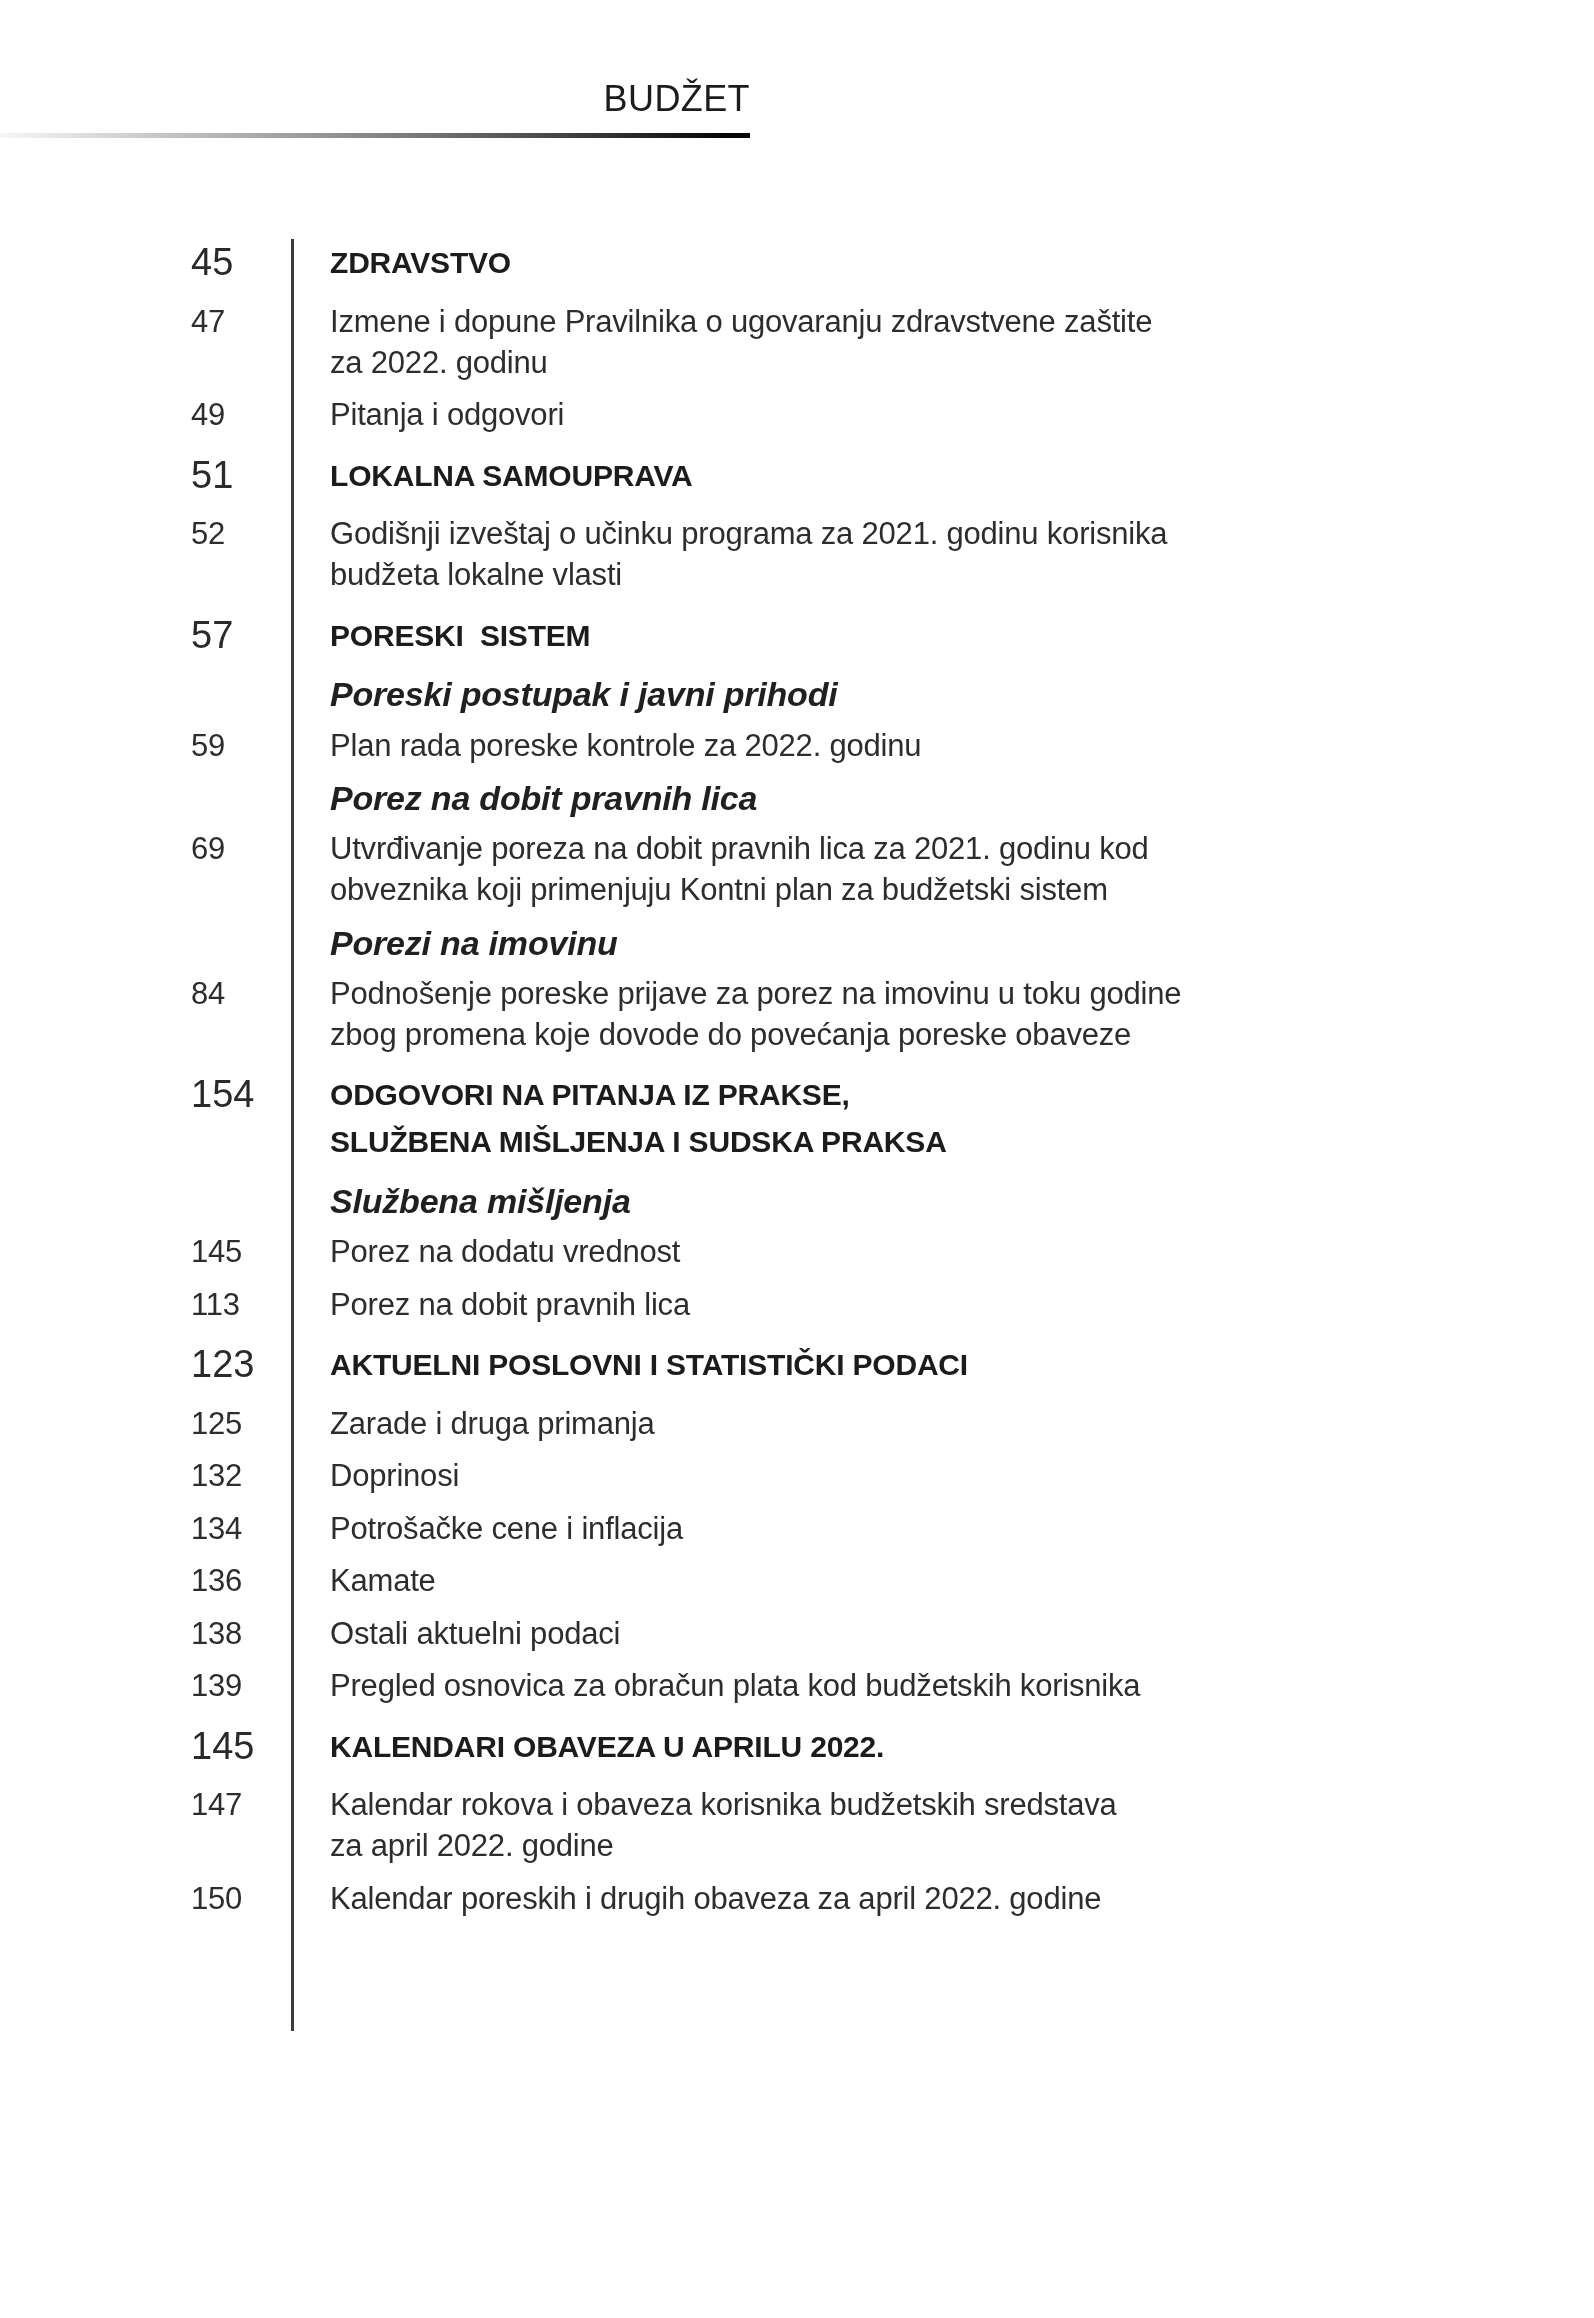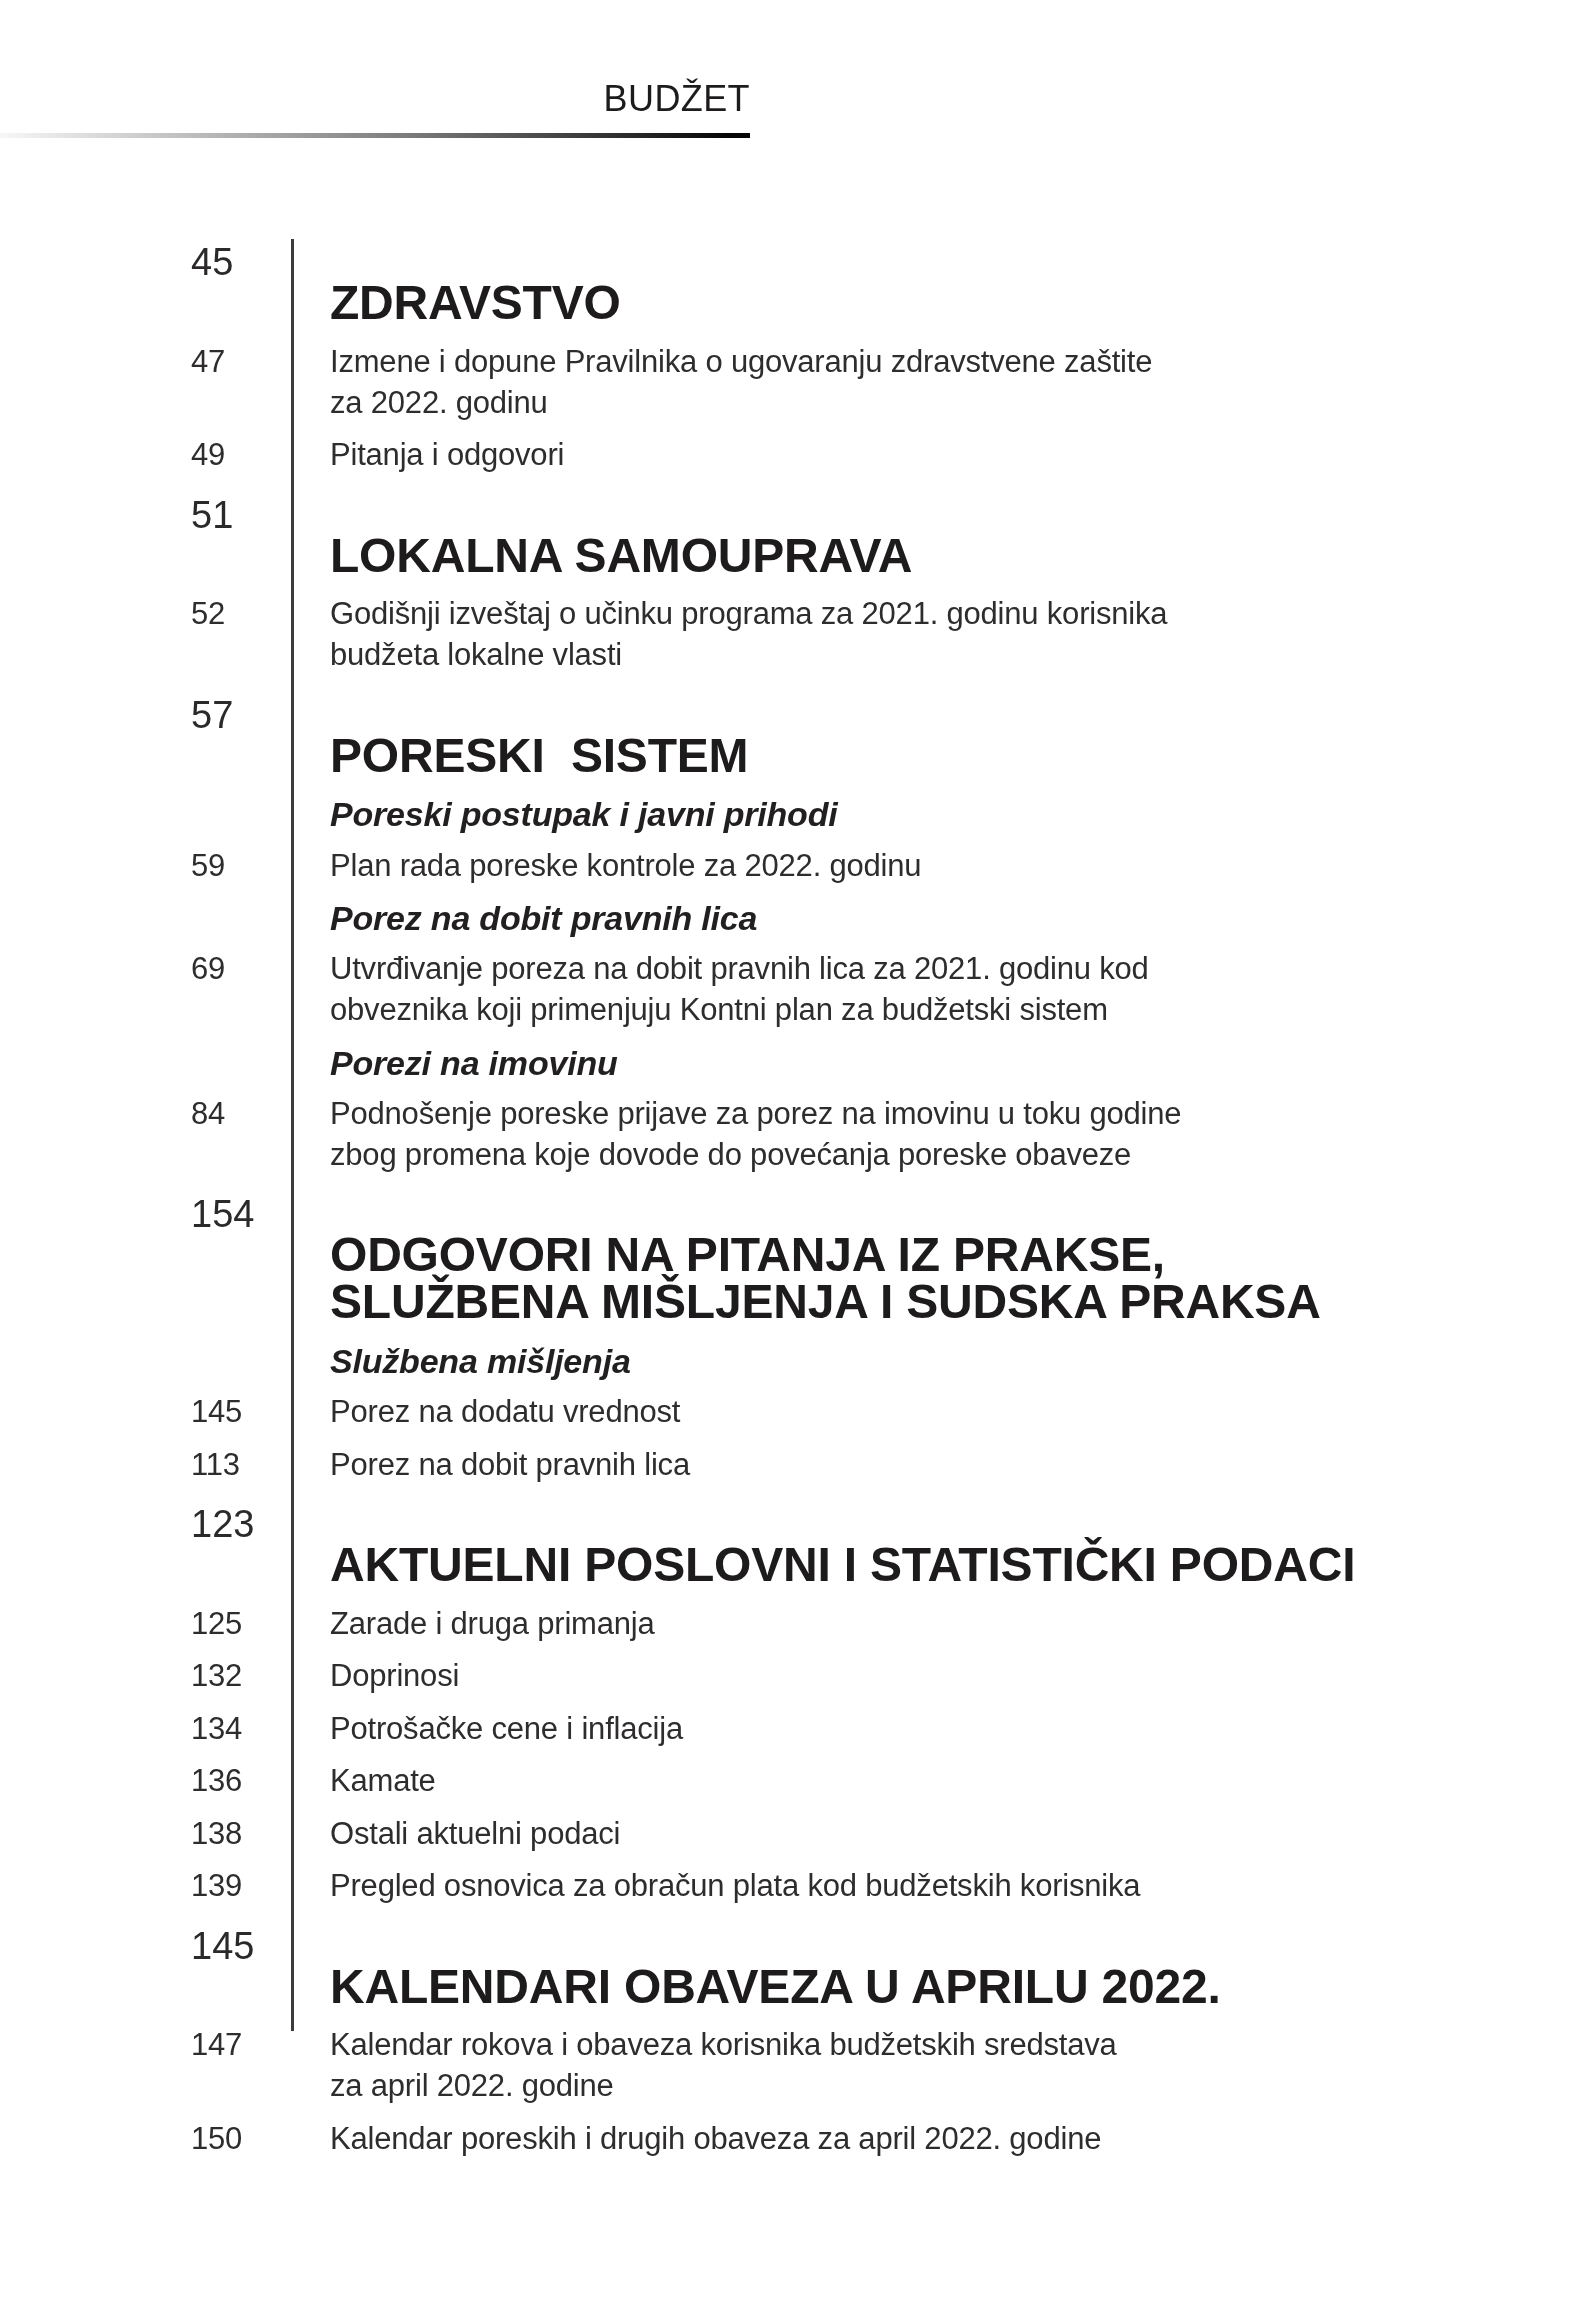--- a/index.html
+++ b/index.html
@@ -78,26 +78,25 @@
 
   .row.section { margin-top: 16.4px; margin-bottom: 14.7px; }
   .row.section:first-child { margin-top: 0; }
   .row.section .num {
     font-size: 38px;
     line-height: 47px;
     font-weight: 400;
     color: #2b292a;
   }
   .row.section .title {
-    font-size: 48px;
+    font-size: 30px;
     line-height: 47px;
     font-weight: 600;
     color: #1d1b1c;
     letter-spacing: -0.2px;
-    margin-top: 40px;
   }
 
   .row.subsection { margin-top: 6.5px; margin-bottom: 8.2px; }
   .row.subsection .title {
     font-size: 34px;
     line-height: 43px;
     font-weight: 600;
     color: #211f20;
     letter-spacing: -0.2px;
     font-style: italic;

